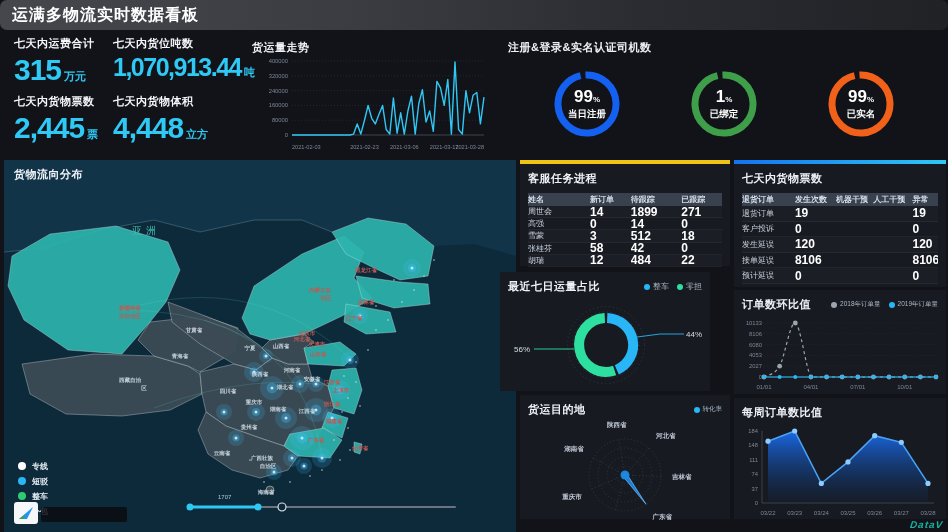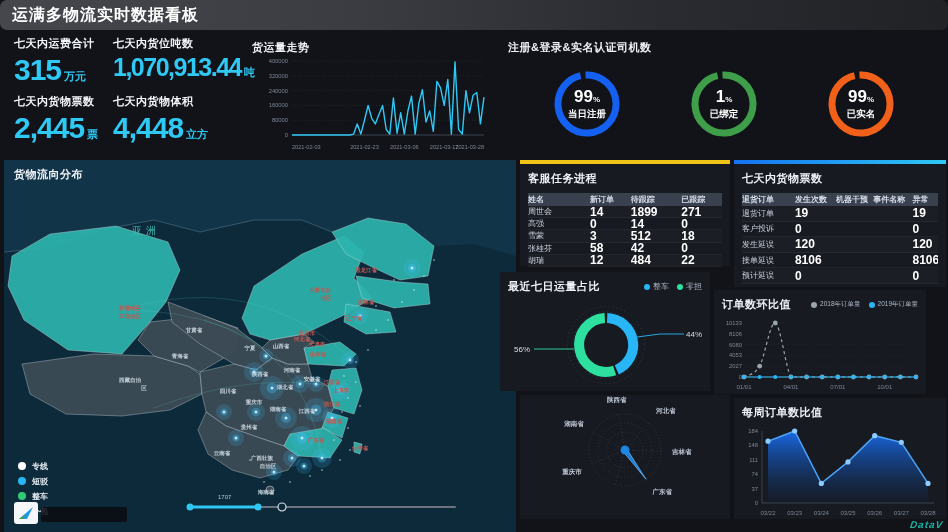--- a/index.html
+++ b/index.html
@@ -22,21 +22,21 @@
   .gval{font-size:17px;font-weight:800;line-height:1;}
   .gunit{font-size:8px;font-weight:bold;}
   .glabel{font-size:9.5px;margin-top:2px;font-weight:bold;}
   .panel{position:absolute;background:#171a21;}
   #mapPanel{left:4px;top:160px;width:512px;height:372px;background:#0d2a3b;}
   #mapTitle{position:absolute;left:10px;top:7px;z-index:5;}
   #svcPanel{left:520px;top:160px;width:210px;height:106px;}
   #donutPanel{left:500px;top:272px;width:210px;height:119px;}
   #radarPanel{left:520px;top:395px;width:210px;height:124px;}
   #evtPanel{left:734px;top:160px;width:212px;height:127px;}
-  #momPanel{left:714px;top:290px;width:212px;height:104px;}
+  #momPanel{left:734px;top:290px;width:212px;height:104px;}
   #weeklyPanel{left:734px;top:398px;width:212px;height:121px;}
   .strip{height:4px;width:100%;}
   .prow{display:flex;justify-content:space-between;align-items:center;padding:7px 8px 3px 8px;}
   .tbl{margin:4px 8px 0 8px;}
   .trow{display:flex;align-items:center;}
   .thead{background:#39414f;height:13px;}
   .thead .tcell{color:#d6dde9;font-size:8px;font-weight:bold;}
   .tcell{overflow:hidden;white-space:nowrap;}
   .tr{height:11.2px;border-bottom:1px solid rgba(255,255,255,.05);}
   .etbl .tr{height:14.6px;}
@@ -368,20 +368,29 @@
         <path d="M107.2,21.0 A27,27 0 0 1 116.8,72.8" fill="none" stroke="#29b6f6" stroke-width="10"></path>
         <path d="M114.6,73.6 A27,27 0 1 1 104.8,21.0" fill="none" stroke="#2ee0a0" stroke-width="10"></path>
         <polyline points="74,52 34,52" fill="none" stroke="#2ee0a0" stroke-width="0.9"></polyline>
         <text x="14" y="55" fill="#d7dee6" font-size="8" text-anchor="start" font-weight="400">56%</text>
         <polyline points="137,40 160,37 184,37" fill="none" stroke="#29b6f6" stroke-width="0.9"></polyline>
         <text x="186" y="40" fill="#d7dee6" font-size="8" text-anchor="start" font-weight="400">44%</text>
       </svg>
   </div>
 
   <div class="panel" id="radarPanel">
+    <div class="prow">
+      <div class="wtitle">货运目的地</div>
+      <div class="leg" id="radarLegend">
+          <span class="legitem" style="font-size: 6.5px;">
+            <span class="dot" style="background:#29b6f6"></span>
+            <span>转化率</span>
+          </span>
+        </div>
+    </div>
     <svg id="radarSvg" width="210" height="100">
         <circle cx="105" cy="55" r="9" fill="none" stroke="#3a434e" stroke-width="0.7" stroke-dasharray="1,2.5"></circle>
         <circle cx="105" cy="55" r="18" fill="none" stroke="#3a434e" stroke-width="0.7" stroke-dasharray="1,2.5"></circle>
         <circle cx="105" cy="55" r="27" fill="none" stroke="#3a434e" stroke-width="0.7" stroke-dasharray="1,2.5"></circle>
         <circle cx="105" cy="55" r="36" fill="none" stroke="#3a434e" stroke-width="0.7" stroke-dasharray="1,2.5"></circle>
         <line x1="105" y1="55" x2="98.7486656039905" y2="19.54692089156051" stroke="#3a434e" stroke-width="0.7" stroke-dasharray="1,2.5"></line>
         <text x="96.83853564965428" y="6.714035608426222" fill="#c2cbd8" font-size="6.5" text-anchor="middle" font-weight="600">陕西省</text>
         <line x1="105" y1="55" x2="128.82069015348694" y2="28.007876693161574" stroke="#3a434e" stroke-width="0.7" stroke-dasharray="1,2.5"></line>
         <text x="136.0992343670524" y="17.760283460516497" fill="#c2cbd8" font-size="6.5" text-anchor="start" font-weight="600">河北省</text>
         <line x1="105" y1="55" x2="140.9552491638812" y2="56.7944518837851" stroke="#3a434e" stroke-width="0.7" stroke-dasharray="1,2.5"></line>
@@ -402,21 +411,21 @@
   <div class="panel" id="evtPanel">
     <div class="strip" id="evtStrip" style="background: linear-gradient(90deg, rgb(20, 115, 240), rgb(47, 200, 245));"></div>
     <div class="prow">
         <div class="wtitle">七天内货物票数</div>
       </div>
     <div class="tbl etbl" id="evtTable">
         <div class="trow thead">
           <span class="tcell" style="width: 27%;">退货订单</span>
           <span class="tcell" style="width: 21%;">发生次数</span>
           <span class="tcell" style="width: 19%;">机器干预</span>
-          <span class="tcell" style="width: 20%;">事件名称</span>
+          <span class="tcell" style="width: 20%;">人工干预</span>
           <span class="tcell" style="width: 13%; font-family: Liberation Mono, monospace;">异常</span>
         </div>
         <div class="trow tr">
           <span class="tcell cname" style="width: 27%;">退货订单</span>
           <span class="tcell cnum" style="width: 21%;">19</span>
           <span class="tcell cnum" style="width: 19%;"></span>
           <span class="tcell cnum" style="width: 20%;"></span>
           <span class="tcell cnum" style="width: 13%;">19</span>
         </div>
         <div class="trow tr">

